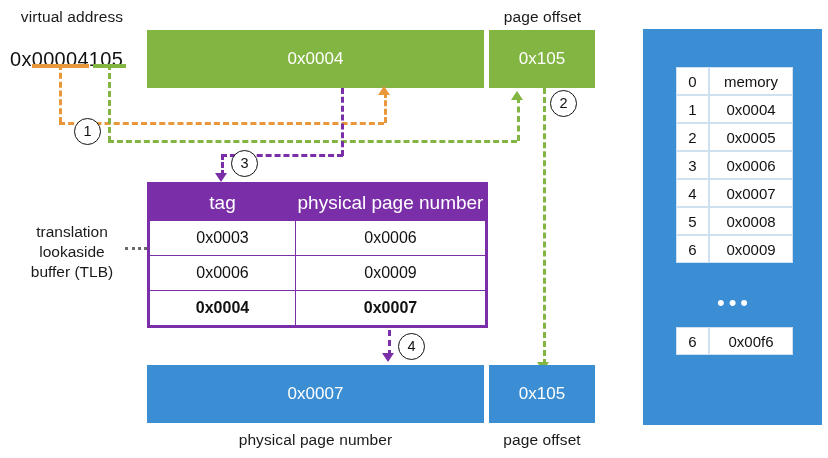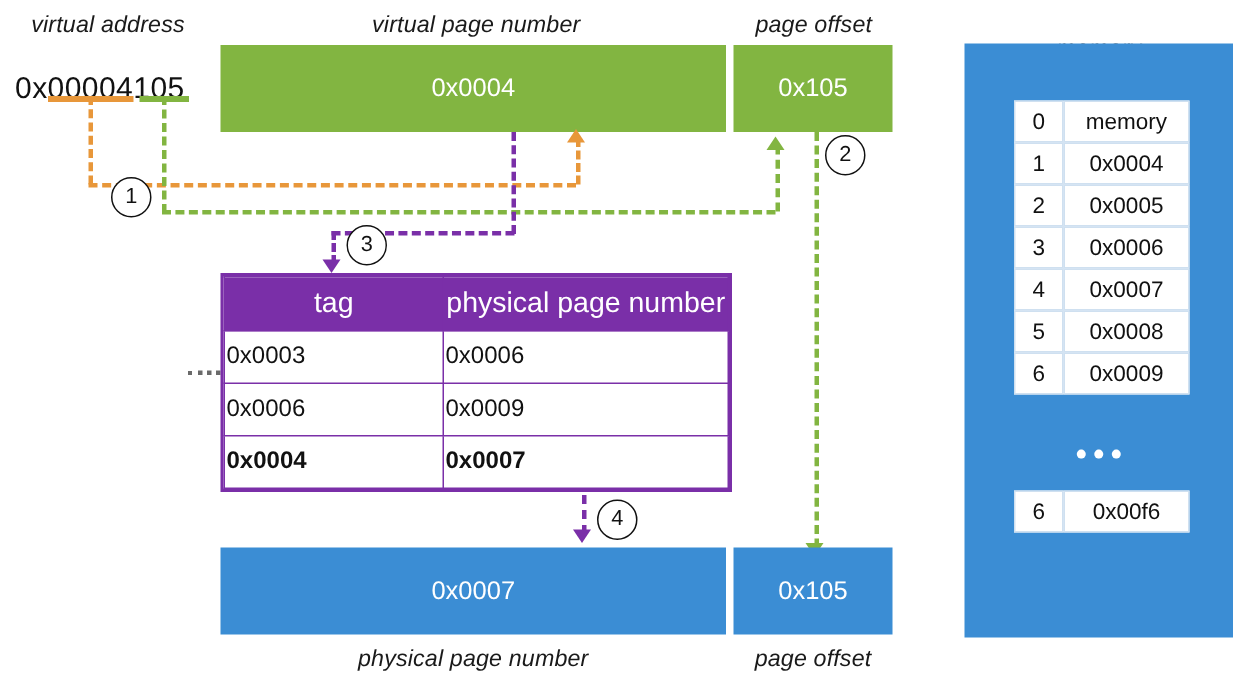--- a/index.html
+++ b/index.html
@@ -17,21 +17,20 @@
   }
   .lbl {
     position: absolute;
     font-size: 15.5px;
     color: #1a1a1a;
     white-space: nowrap;
     letter-spacing: 0.1px;
   }
   .lbl.center {
     text-align: center;
-    font-style: italic;
   }
   
   .greenbar {
     position: absolute;
     background: #82b541;
   }
   .bluebar {
     position: absolute;
     background: #3b8dd4;
   }
@@ -142,21 +141,21 @@
     font-weight: normal;
     font-size: 19px;
     height: 33px;
     border: 1px solid #7a2fa8;
   }
   #tlb td {
     background: #ffffff;
     color: #111111;
     font-size: 16px;
     height: 32px;
-    text-align: left;
+    text-align: center;
     border: 1.6px solid #7a2fa8;
   }
   #tlb tr.hit td {
     font-weight: bold;
   }
   #tlb col.c1 { width: 146px; }
 
   
   #memory-panel {
     position: absolute;
@@ -226,21 +225,20 @@
     color: #1a1a1a;
     line-height: 20px;
   }
 </style>
 </head>
 <body>
 
 <div id="root">
 
   <div class="lbl center" style="left:10px; top:8px; width:124px;">virtual address</div>
-  <div class="lbl center" style="left:147px; top:8px; width:341px;">virtual page number</div>
   <div class="lbl center" style="left:490px; top:8px; width:105px;">page offset</div>
   <div class="lbl center" style="left:643px; top:24px; width:179px;">memory</div>
 
   <div class="vaddr" style="left:10px; top:48px;">0x00004105</div>
   <div class="underline u-orange" style="left:32px; top:64px; width:57px;"></div>
   <div class="underline u-green" style="left:93px; top:64px; width:33px;"></div>
 
   <div class="greenbar" style="left:147px; top:30px; width:337px; height:58px;"></div>
   <div class="bartext" style="left:147px; top:49px; width:337px;">0x0004</div>
 
@@ -268,20 +266,21 @@
   <div class="arrow arrow-down-purple" style="left:215px; top:173px;"></div>
 
   <div class="seg seg-v-purple" style="left:388px; top:320px; height:36px;"></div>
   <div class="arrow arrow-down-purple" style="left:382px; top:353px;"></div>
 
   <div class="step" style="left:74px; top:118px;">1</div>
   <div class="step" style="left:550px; top:90px;">2</div>
   <div class="step" style="left:231px; top:150px;">3</div>
   <div class="step" style="left:398px; top:333px;">4</div>
 
+  <div class="tlb-sidelabel">translation lookaside buffer (TLB)</div>
   <div class="seg seg-h-dot-purple" style="left:125px; top:247px; width:22px;"></div>
 
   <div id="tlb">
     <table>
       <colgroup>
           <col class="c1">
           <col>
         </colgroup>
       <thead>
         <tr>

